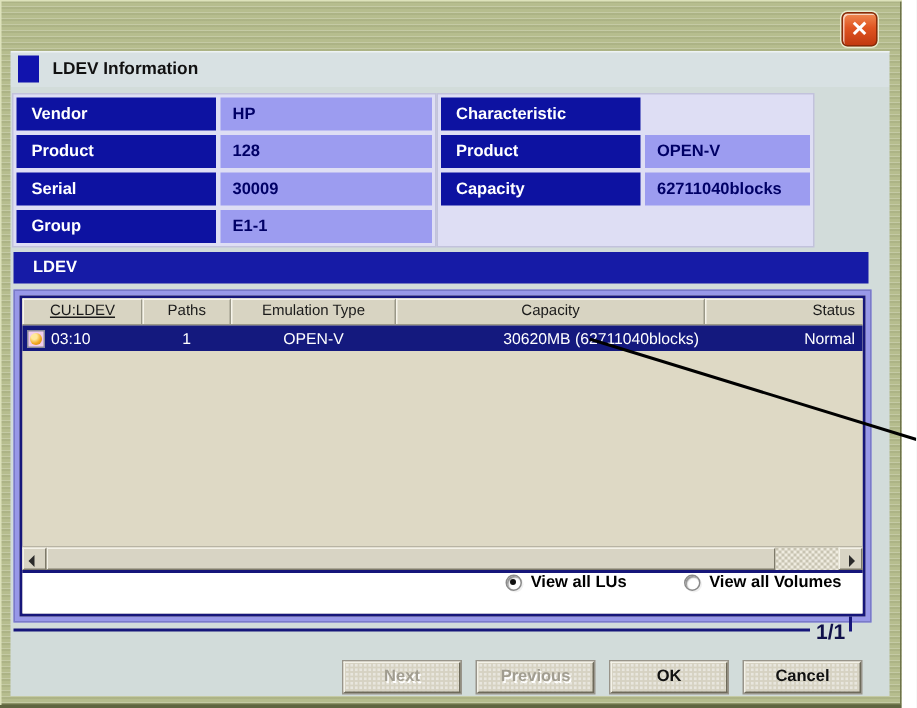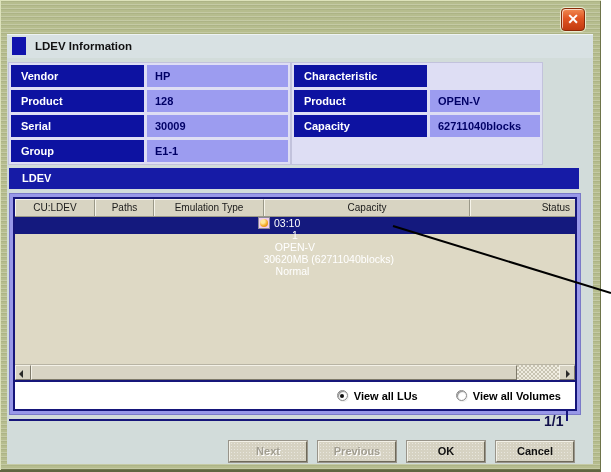--- a/index.html
+++ b/index.html
@@ -73,24 +73,24 @@
     border:2px solid #16167a; height:100%; display:flex; flex-direction:column;
     background:#ded9c5;
   }
   .tbl { height:181px; display:flex; flex-direction:column; background:#ded9c5; }
   .thead { display:flex; height:18px; background:#d8d4c2; font-size:10px; color:#1a1a1a;
            border-bottom:1px solid #9a9888; }
   .th {
     border-right:1px solid #9a9888; border-top:1px solid #f6f4ea; border-left:1px solid #f6f4ea;
     line-height:16px; text-align:center; overflow:hidden;
   }
-  .th.c1{width:80px;} .th.c2{width:59px;} .th.c3{width:110px;} .th.c4{width:206px;}
+  .th.c1{width:80px;text-decoration:underline;} .th.c2{width:59px;} .th.c3{width:110px;} .th.c4{width:206px;}
   .th.c5{flex:1; border-right:none; text-align:right; padding-right:5px;}
   .trow { display:flex; height:17px; background:#14197e; color:#fff; font-size:10.5px;
-          align-items:center;flex-direction:column; }
+          align-items:center; }
   .td.c1{width:80px; display:flex; align-items:center; gap:4px; padding-left:3px;}
   .td.c2{width:59px; text-align:center;}
   .td.c3{width:110px; text-align:center;}
   .td.c4{width:206px; text-align:right; padding-right:4px;}
   .td.c5{flex:1; text-align:right; padding-right:5px;}
   .vol-icon {
     width:12px; height:12px; background:#f2cdee; border:1px solid #8a8a9a; flex:none;
     display:flex; align-items:center; justify-content:center;
   }
   .vol-icon i {
@@ -111,21 +111,21 @@
     flex:1;
     background-image:conic-gradient(#efece0 25%, #c8c4b2 0 50%, #efece0 0 75%, #c8c4b2 0);
     background-size:4px 4px;
   }
   .tri { position:absolute; top:4px; width:0; height:0; border:4px solid transparent; }
   .tri.left  { left:3px; border-right-color:#2a2a2a; border-left-width:0; }
   .tri.right { left:6px; border-left-color:#2a2a2a; border-right-width:0; }
   .divider { height:2px; background:#16167a; }
   
   .radio-band {
-    flex:1; background:#fff; display:flex; align-items:center;
+    flex:1; background:#fff; display:flex; align-items:flex-start;
     justify-content:flex-end; gap:38px; padding-right:14px;
     font-size:11px; font-weight:bold; color:#000;
   }
   .radio { display:flex; align-items:center; gap:6px; cursor:default; }
   .rdot {
     width:11px; height:11px; border-radius:50%; background:#fff; position:relative;
     border:1px solid #8a8a8a;
     box-shadow: inset 1px 1px 1px rgba(0,0,0,.45), 1px 1px 0 #f0f0f0;
   }
   .radio.checked .rdot::after {

